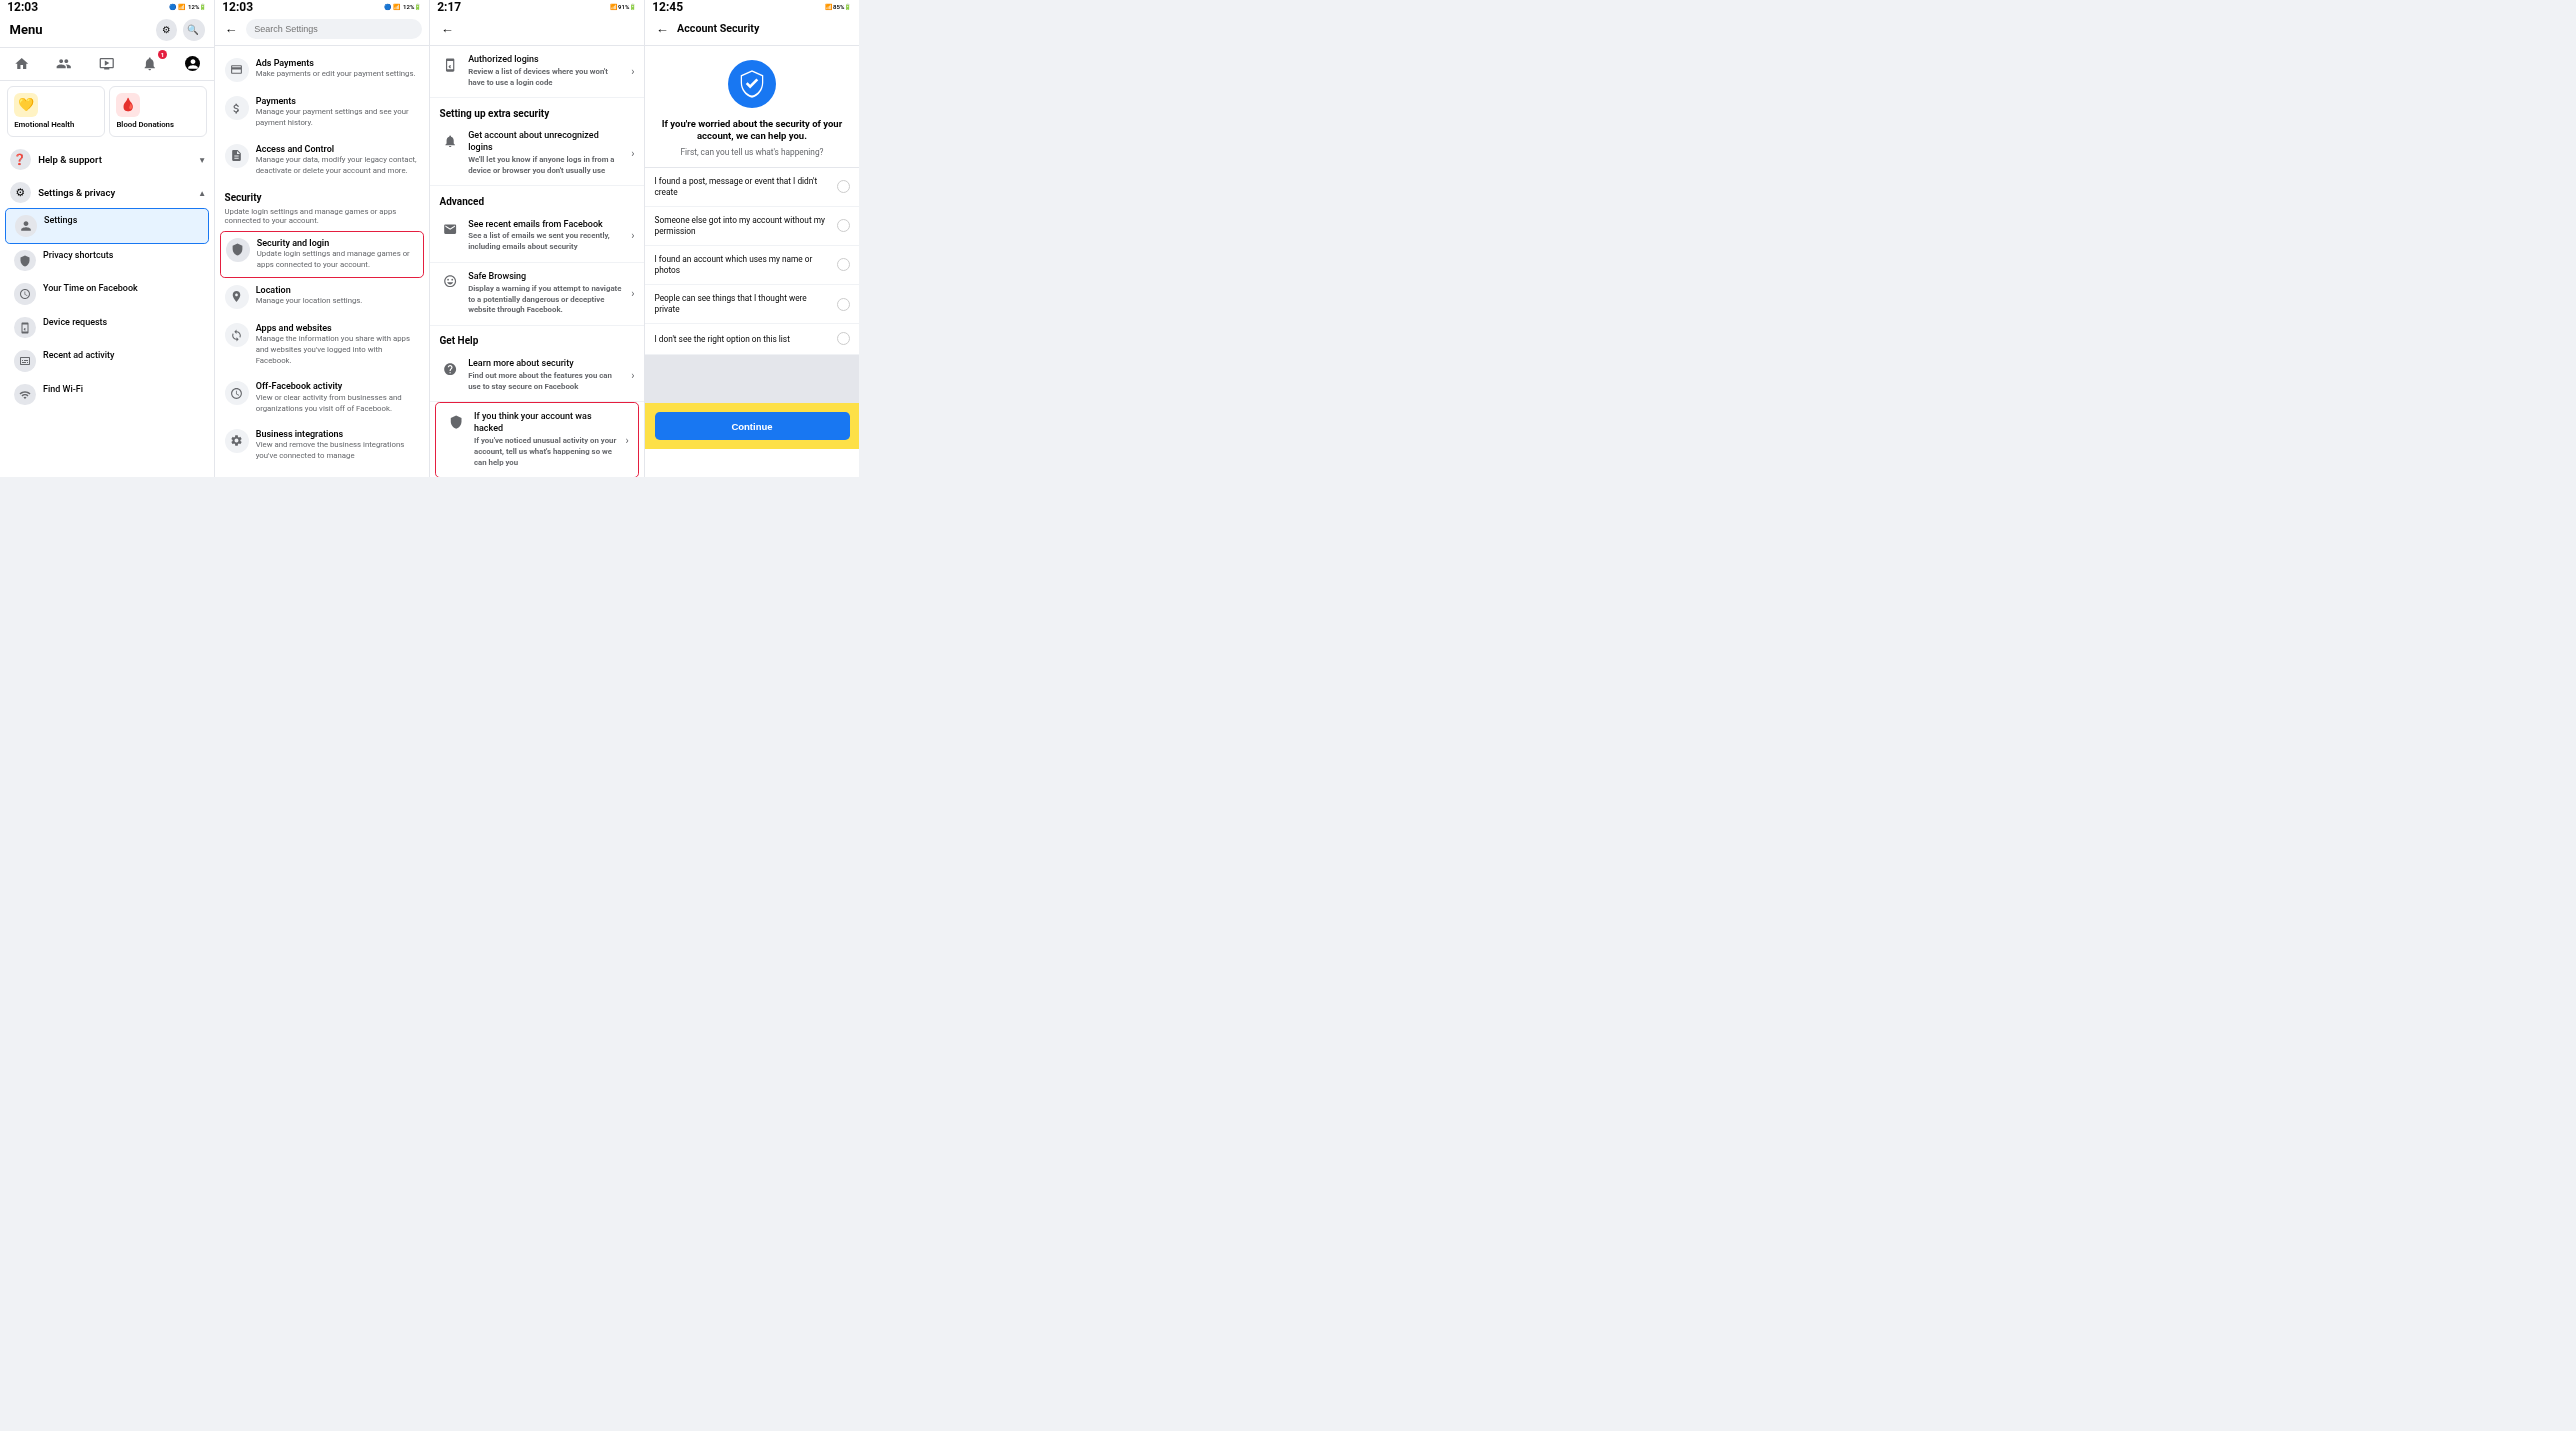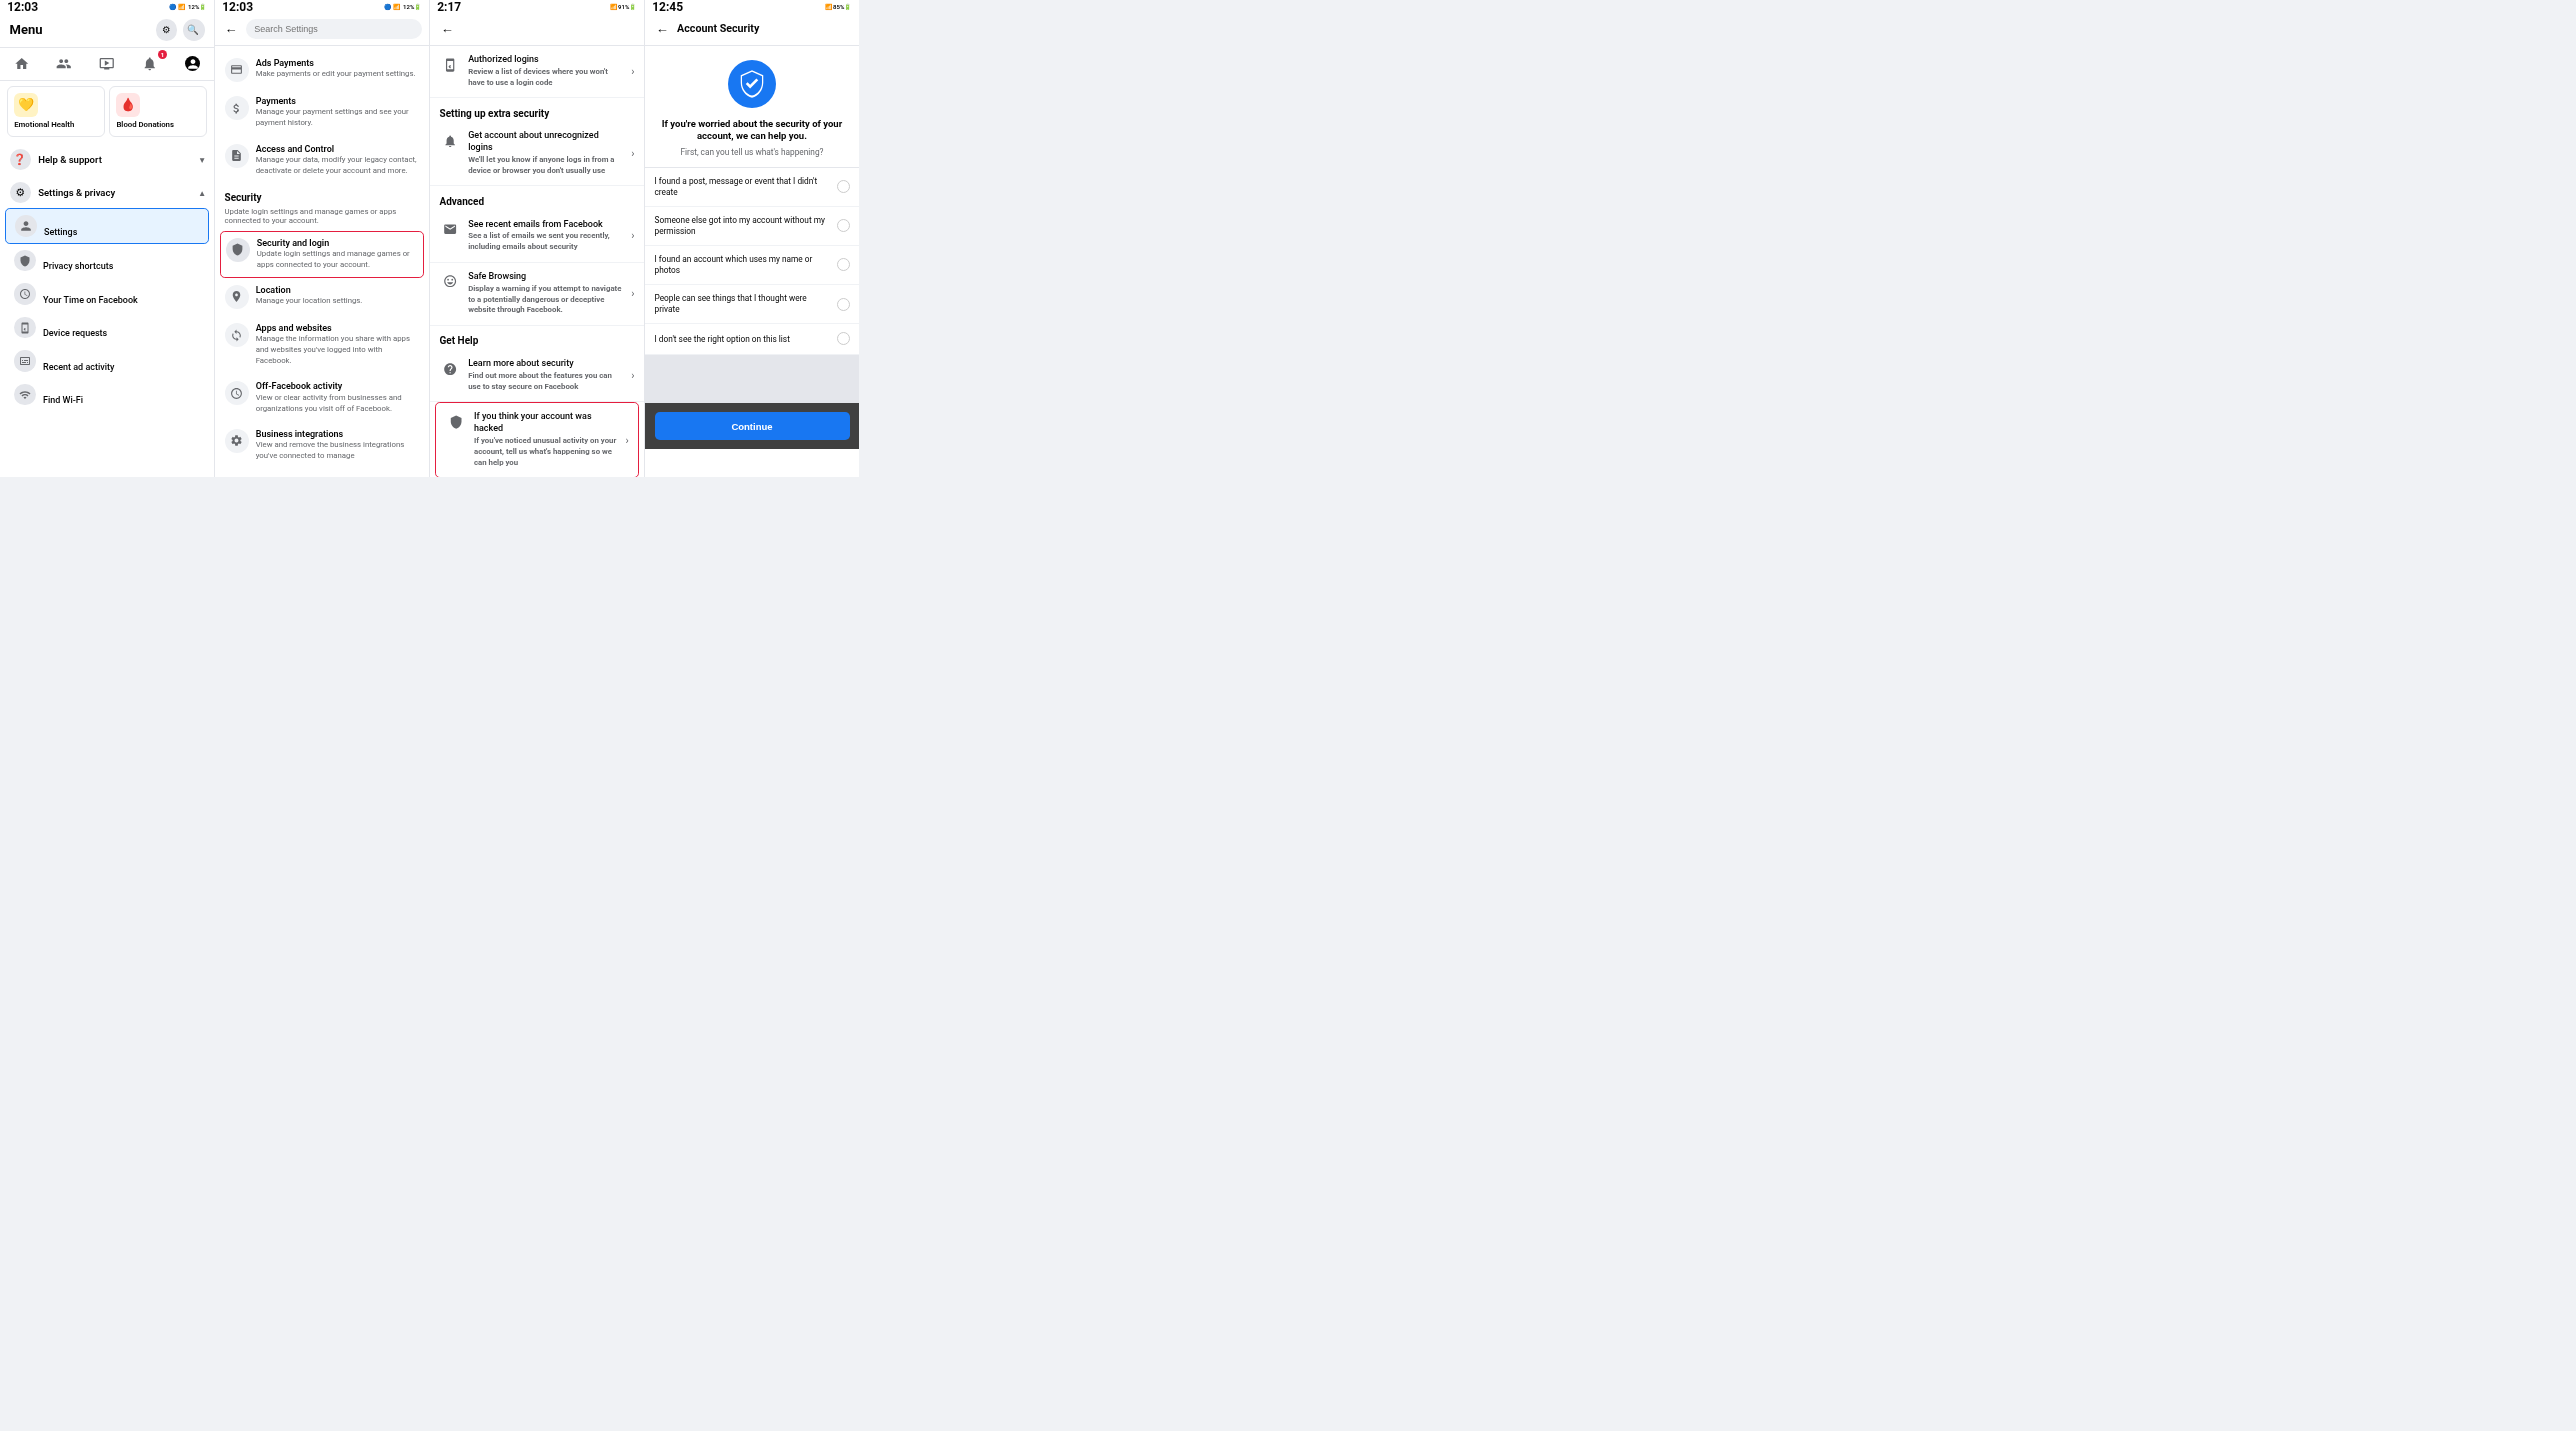--- a/index.html
+++ b/index.html
@@ -179,21 +179,21 @@
       font-weight: 600;
       color: #050505;
     }
     .chevron {
       font-size: 9.5px;
       color: #65676b;
     }
 
     .menu-item {
       display: flex;
-      align-items: flex-end;
+      align-items: flex-start;
       gap: 7.2px;
       padding: 6px 9.5px;
       cursor: pointer;
       border-radius: 4.8px;
       margin: 0 4.8px;
     }
     .menu-item.active {
       background: #e7f3ff;
       border: 1.2px solid #1877f2;
     }
@@ -440,21 +440,21 @@
     .radio-circle {
       width: 13px;
       height: 13px;
       border-radius: 50%;
       border: 1.2px solid #ccc;
       margin-left: 7.2px;
       flex-shrink: 0;
     }
 
     .continue-btn-area {
-      background: #404040;
+      background: #fde047;
       padding: 9.5px;
       margin-top: auto;
     }
     .continue-btn {
       width: 100%;
       background: #1877f2;
       color: #fff;
       border: none;
       border-radius: 4.8px;
       padding: 8.3px;

